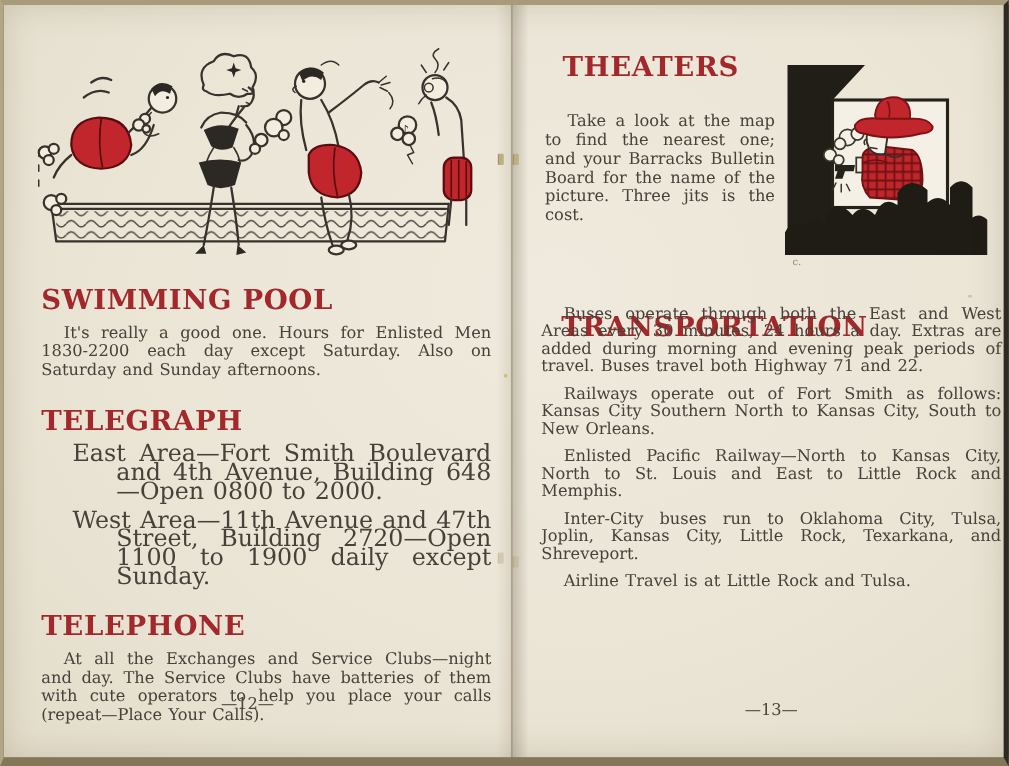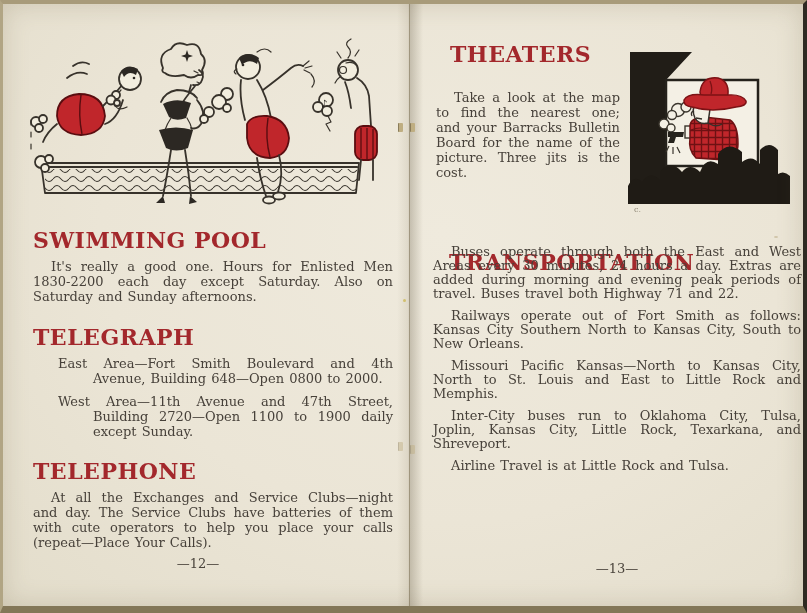--- a/index.html
+++ b/index.html
@@ -19,21 +19,21 @@
   .fold-shade{position:absolute; left:394px; top:0; width:26px; height:613px;
     background:linear-gradient(to right, rgba(131,119,92,0) 0%, rgba(131,119,92,.14) 42%, rgba(96,86,64,.28) 52%, rgba(131,119,92,0) 100%);}
   .fold-line{position:absolute; left:406px; top:0; width:1px; height:613px; background:rgba(120,107,78,.55);}
   .staple{position:absolute; width:4px; height:9px; background:#bfae82; border-left:1px solid #8a7c5a; border-radius:1px;}
   .speck{position:absolute; border-radius:50%;}
   
   .heading{font-weight:bold; color:var(--red); font-size:22px; line-height:20px; letter-spacing:.5px; margin:0 0 9px 0;}
   .body-p{font-size:13px; line-height:15px; text-align:justify; text-indent:18px; word-spacing:1px; margin:0;}
   .col-left{position:absolute; left:30px; top:226px; width:360px;}
   .col-left .body-p.mb-lg{margin-bottom:23px;}
-  .entry{font-size:13px; line-height:15px; text-align:justify; word-spacing:1px;
+  .entry{font-size:19px; line-height:15px; text-align:justify; word-spacing:1px;
     padding-left:60px; text-indent:-35px; box-sizing:border-box; margin:0 0 8px 0;}
   .entry.mb-lg{margin-bottom:22px;}
   .pagenum{position:absolute; font-size:13px; color:#4a443c; text-align:center;}
   .pagenum.left{left:30px; top:552px; width:330px;}
   .pagenum.right{left:430px; top:557px; width:368px;}
   .theaters-h{position:absolute; left:447px; top:40px;}
   .theaters-p{position:absolute; left:433px; top:86px; width:184px;}
   .transport-h{position:absolute; left:446px; top:212px;margin-top:36px;}
   .transport-col{position:absolute; left:430px; top:241px; width:368px;}
   .transport-col .body-p{line-height:14px; margin-bottom:8px;}
@@ -186,21 +186,21 @@
     <path d="M56,50 Q60,43 76,45 L100,45 Q114,44 118,51 Q119,56 108,57 Q84,63 64,57 Q55,56 56,50 Z" fill="#c0262b" stroke="#7c1215" stroke-width="1.5"></path>
     <path d="M82,31 q3,8 1,13" fill="none" stroke="#7c1215" stroke-width="1.3"></path>
     <path d="M0,154 V136 Q6,124 14,132 Q22,120 32,130 L32,122 Q42,108 54,122 Q62,112 72,122 Q78,106 90,114 L90,104 Q100,90 114,102 L114,112 Q124,104 132,114 L132,100 Q141,90 150,100 L150,124 Q156,120 162,126 V154 Z" fill="#1f1b15"></path>
   </svg>
   <div class="caption-mark">c.</div>
 
   <h2 class="heading transport-h">TRANSPORTATION</h2>
   <div class="transport-col">
     <p class="body-p">Buses operate through both the East and West Areas every 30 minutes, 24 hours a day.  Extras are added during morning and evening peak periods of travel.  Buses travel both Highway 71 and 22.</p>
     <p class="body-p">Railways operate out of Fort Smith as follows: Kansas City Southern North to Kansas City, South to New Orleans.</p>
-    <p class="body-p">Missouri Pacific Kansas—North to Kansas City, North to St. Louis and East to Little Rock and Memphis.</p>
+    <p class="body-p">Enlisted Pacific Railway—North to Kansas City, North to St. Louis and East to Little Rock and Memphis.</p>
     <p class="body-p">Inter-City buses run to Oklahoma City, Tulsa, Joplin, Kansas City, Little Rock, Texarkana, and Shreveport.</p>
     <p class="body-p">Airline Travel is at Little Rock and Tulsa.</p>
   </div>
   <div class="pagenum right">—13—</div>
 
   <div class="fold-shade"></div>
   <div class="fold-line"></div>
   <div class="staple" style="left:395px; top:119px;"></div>
   <div class="staple" style="left:407px; top:119px;"></div>
   <div class="staple" style="left:395px; top:438px; opacity:.45;"></div>

